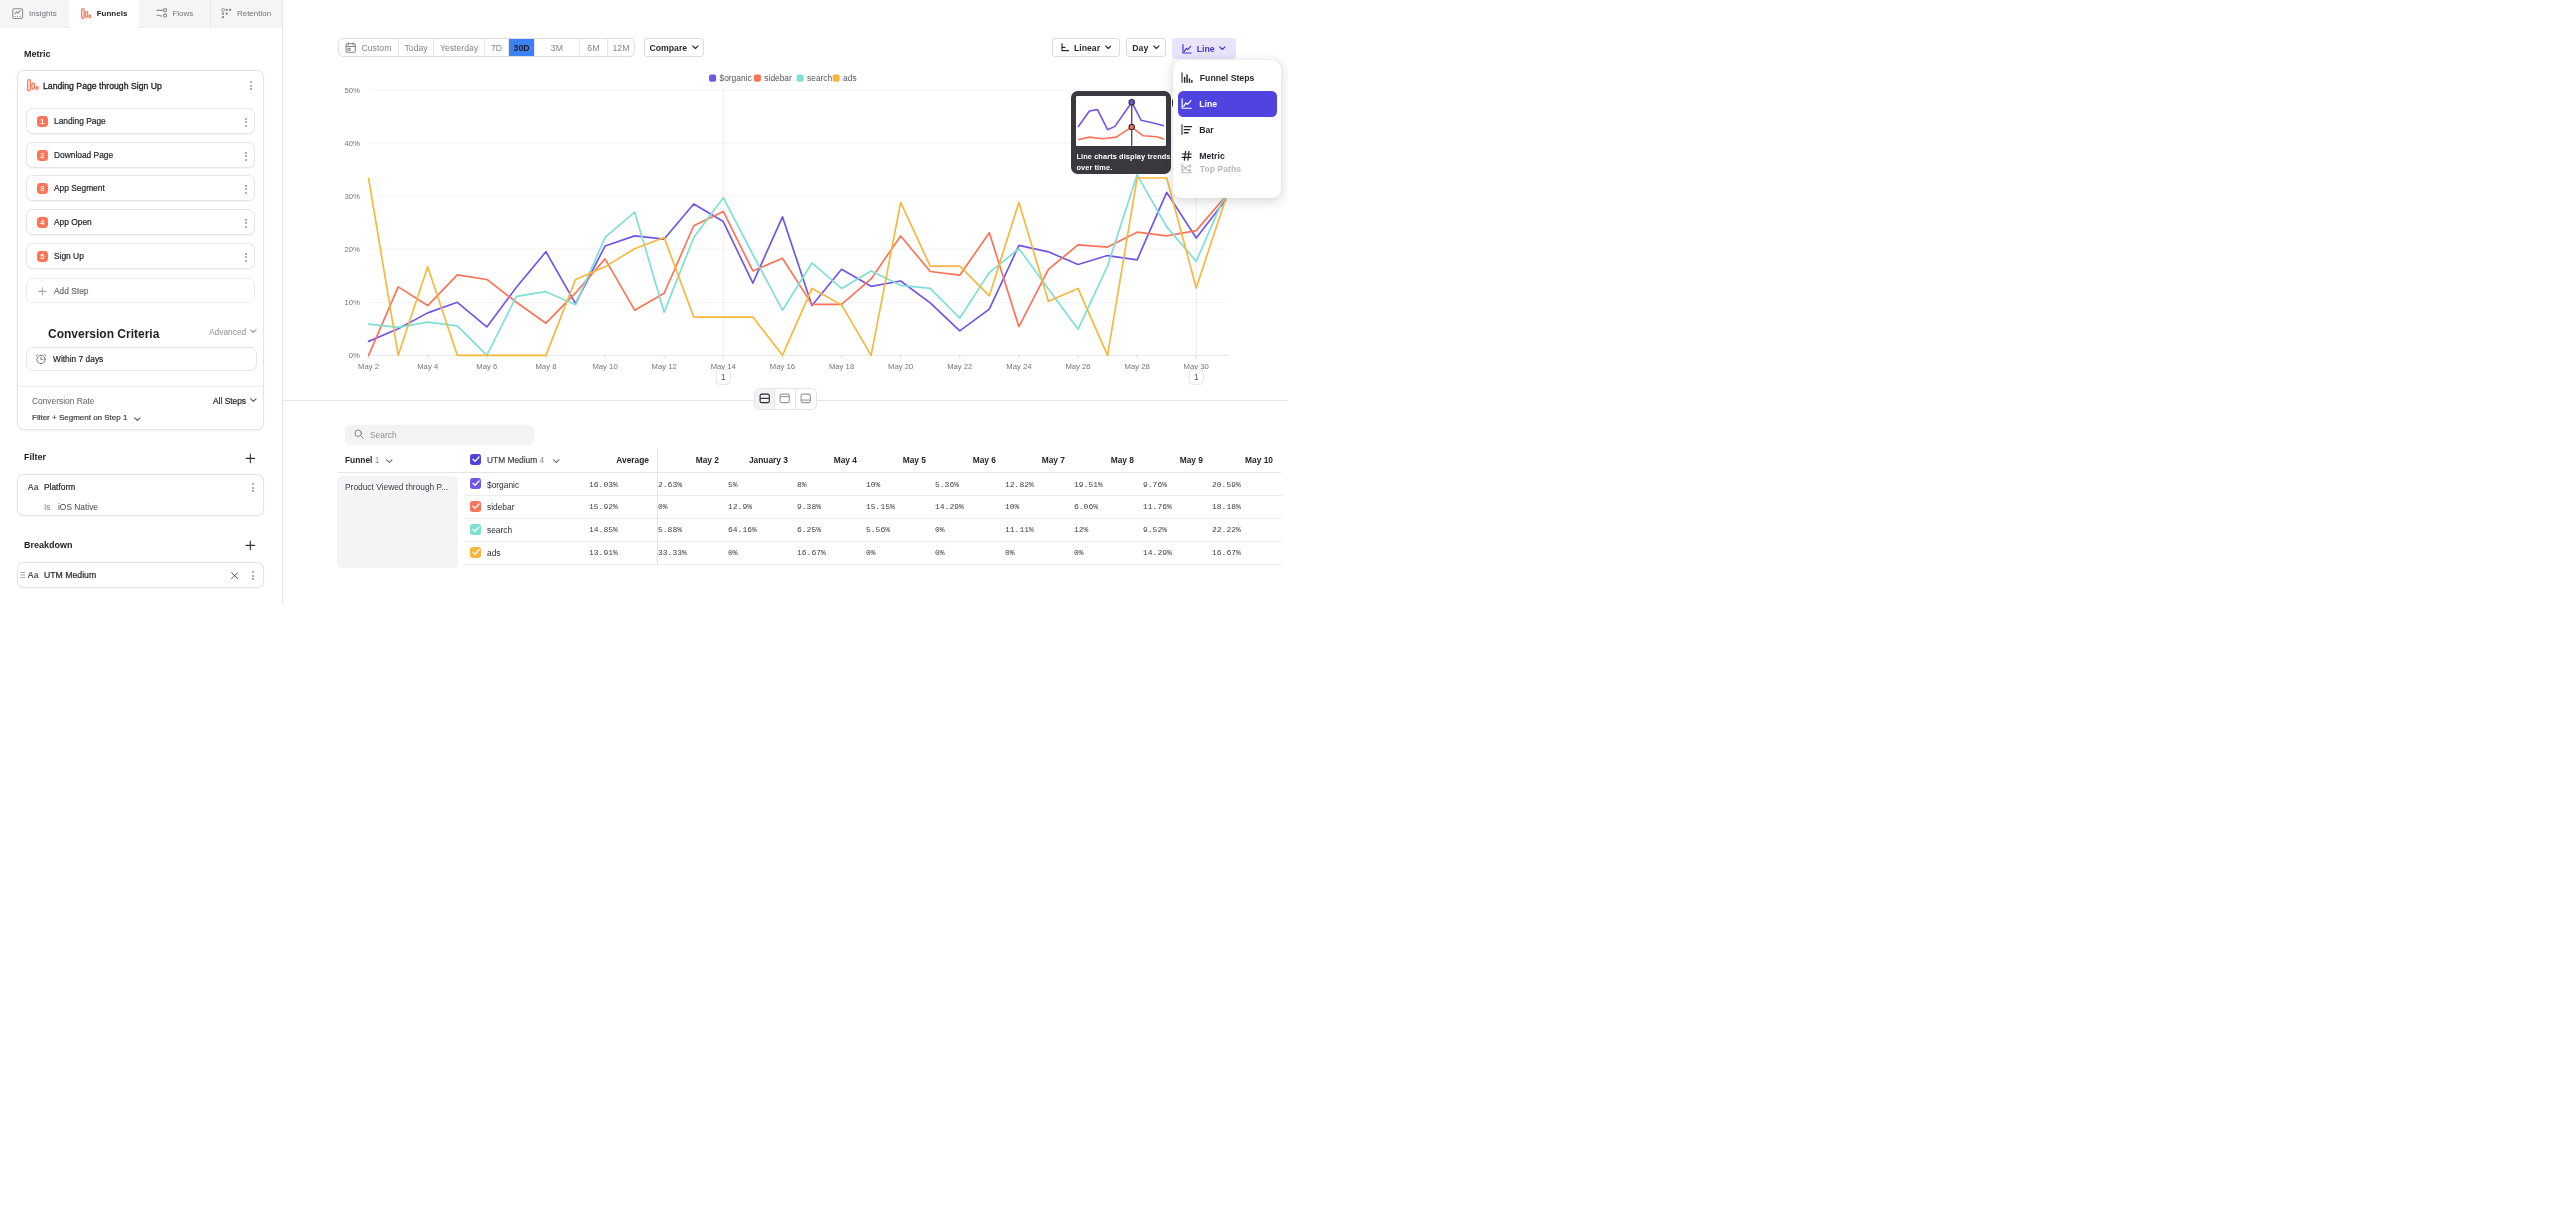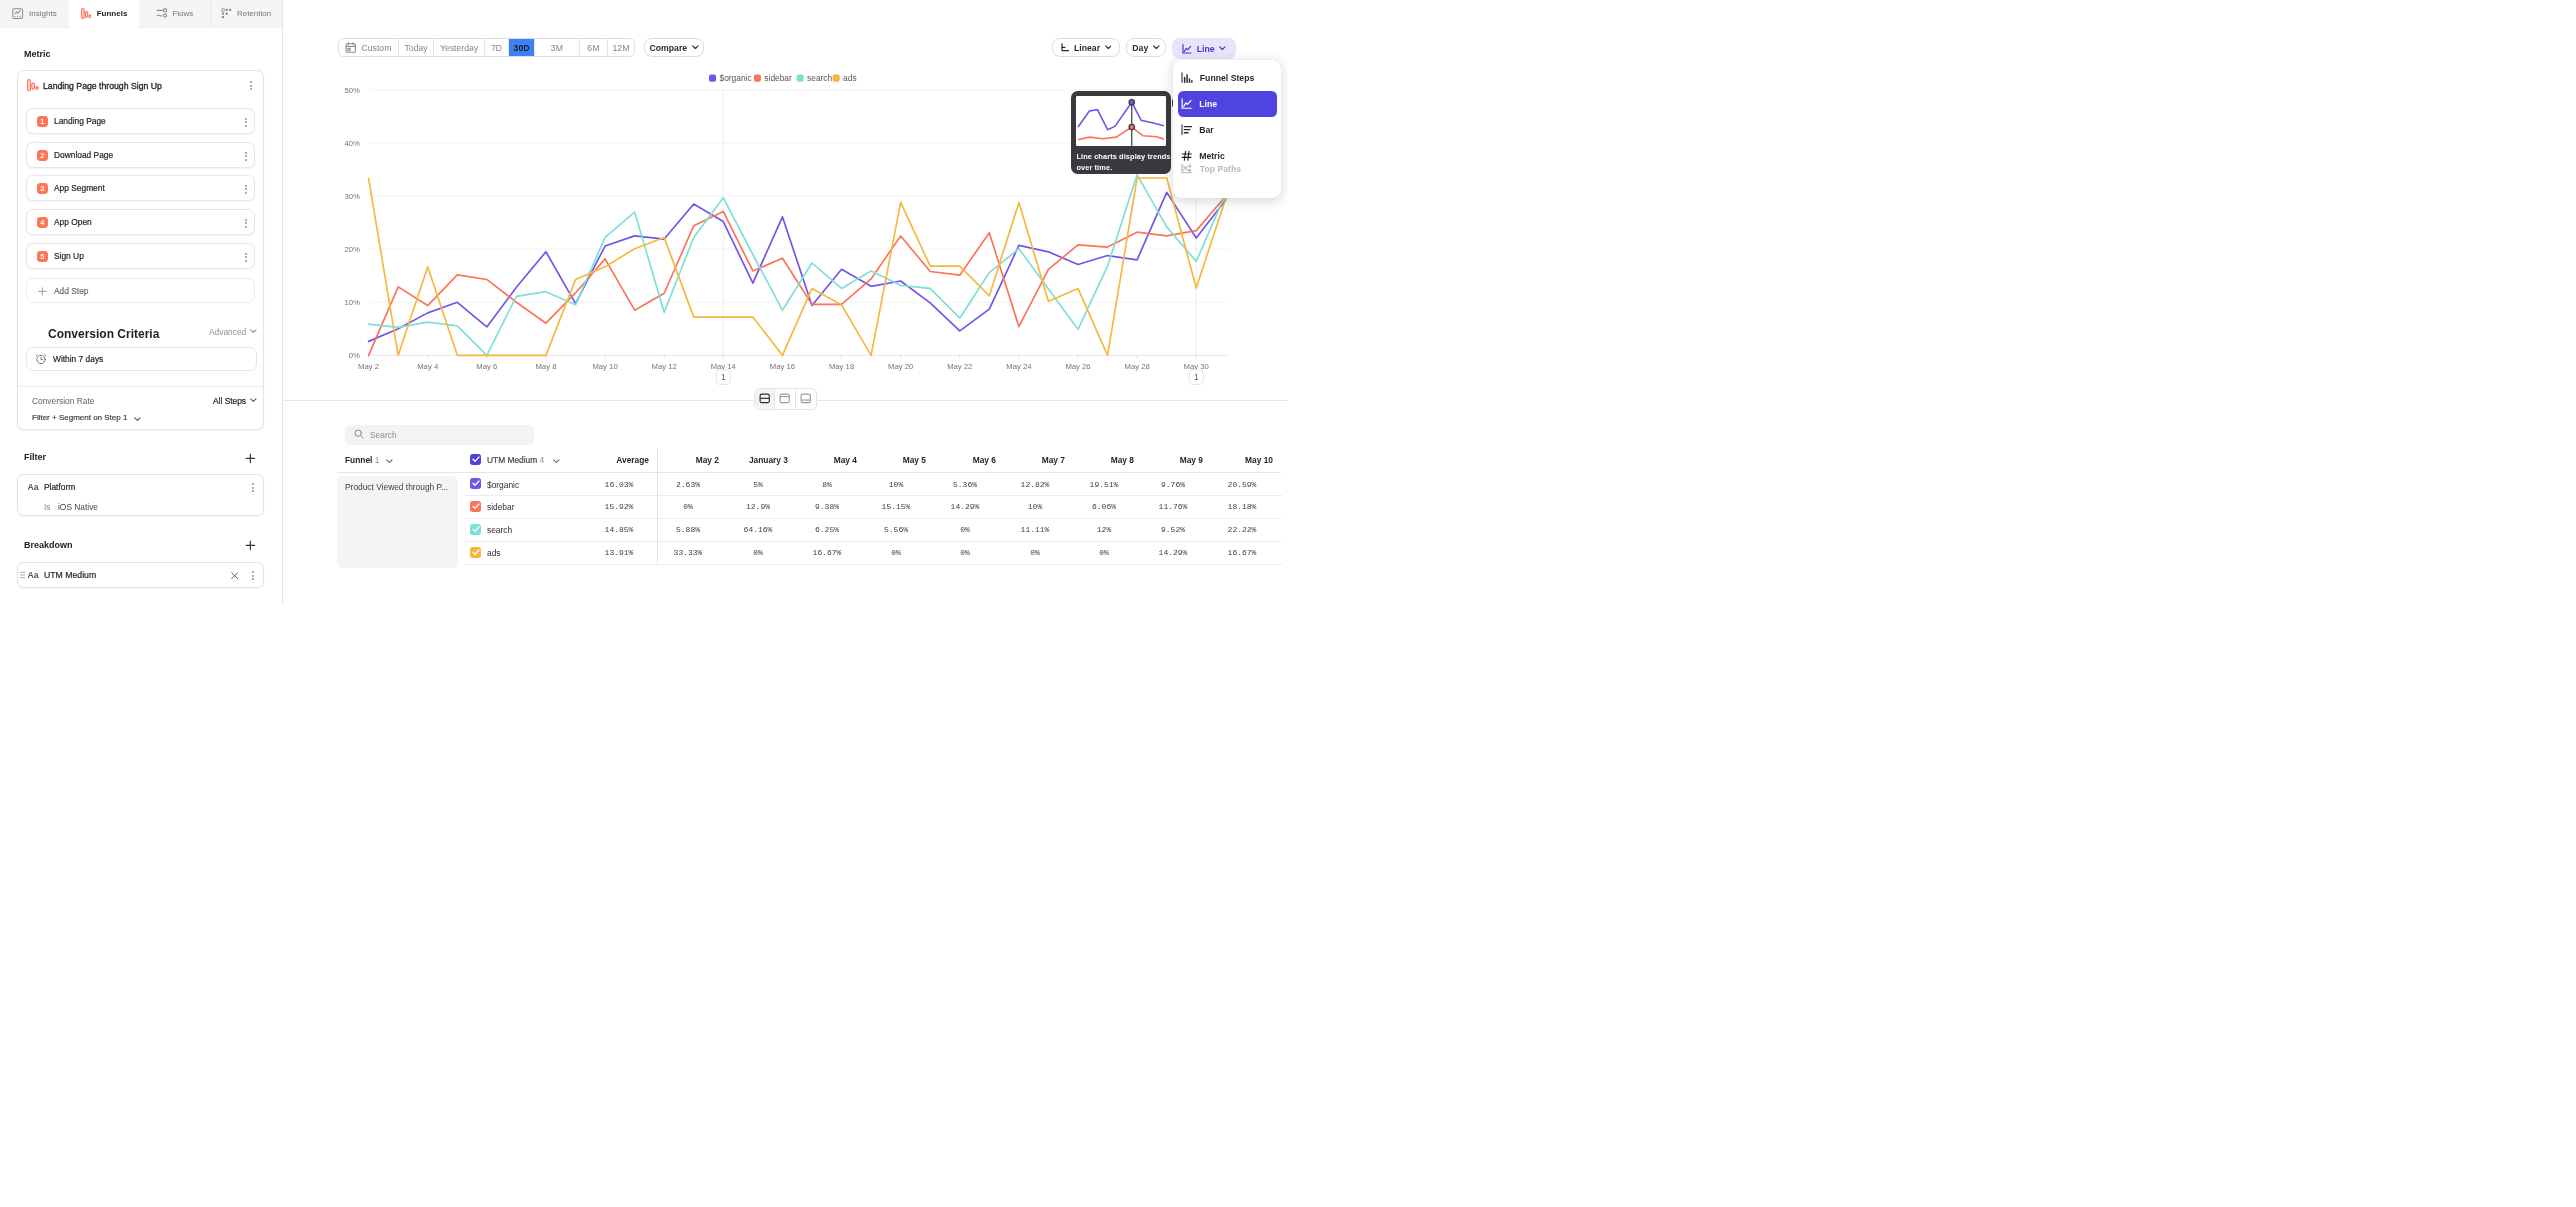--- a/index.html
+++ b/index.html
@@ -21,21 +21,21 @@
 .step-label { position:absolute; left:27px; top:0; height:100%; display:flex; align-items:center; font-size:8.4px; font-weight:400; color:#26262b; -webkit-text-stroke:0.2px #26262b; }
 .dots3 { position:absolute; width:2px; }
 .dots3 span { position:absolute; left:0; width:2px; height:2px; border-radius:50%; background:#93939b; }
 .dots3 span:nth-child(1){top:0} .dots3 span:nth-child(2){top:3.7px} .dots3 span:nth-child(3){top:7.4px}
 
 
 .seg-wrap { left:338px; top:38px; width:297px; height:19px; border:0.7px solid #dddde1; border-radius:5.4px; background:#fff; display:flex; }
 .seg { height:100%; display:flex; align-items:center; justify-content:center; font-size:8.7px; color:#84848b; border-right:0.7px solid #e6e6e9; gap:4.7px; }
 .seg:last-child { border-right:none; }
 .seg.active { background:#3b82f6; color:#1d1d22; font-weight:700; }
-.btn { position:absolute; height:19px; border:0.7px solid #dddde1; border-radius:8px; background:#fff; display:flex; align-items:center; justify-content:center; font-size:8.7px; font-weight:700; color:#2b2b31; gap:4.7px; }
+.btn { position:absolute; height:19px; border:0.7px solid #dddde1; border-radius:3px; background:#fff; display:flex; align-items:center; justify-content:center; font-size:8.7px; font-weight:700; color:#2b2b31; gap:4.7px; }
 
 
 .menu { left:1173px; top:60px; width:108px; height:138px; background:#fff; border-radius:8px; box-shadow:0 2.7px 12px rgba(25,25,35,0.18), 0 0 0.7px rgba(25,25,35,0.2); z-index:30; }
 .mi { position:absolute; left:4.7px; width:99px; height:25.5px; display:flex; align-items:center; font-size:8.7px; font-weight:700; color:#27272d; border-radius:5.4px; }
 .mi svg, .mi .hash { margin-left:3.4px; }
 .mi .lbl { margin-left:6.7px; }
 .mi.sel { background:#4F44E0; color:#fff; }
 .mi.dis { color:#b9b9c0; }
 
 
@@ -43,21 +43,21 @@
 .tip .chart { position:absolute; left:4.7px; top:5.4px; width:90px; height:50px; background:#fff; border-radius:1.3px; }
 .tip .cap { position:absolute; left:5.4px; top:60px; width:101px; font-size:7.4px; font-weight:700; color:#fff; line-height:11px; letter-spacing:0.1px; }
 .tip .arr { position:absolute; right:-4.7px; top:8px; width:0; height:0; border-top:4.7px solid transparent; border-bottom:4.7px solid transparent; border-left:4.7px solid #3a393f; }
 
 
 .mono { font-family:"Liberation Mono", monospace; }
 .cb { position:absolute; width:11.4px; height:11.4px; border-radius:2.7px; }
 .cb svg { position:absolute; left:1.7px; top:2.3px; }
 .hline { position:absolute; background:#ececf0; height:0.7px; }
 .vline { position:absolute; background:#e4e4e8; width:0.7px; }
-.num { position:absolute; font-size:8px; color:#3f3f46; text-align:center; }
+.num { position:absolute; font-size:8px; color:#3f3f46; text-align:left; }
 </style>
 </head>
 <body>
 <div class="abs sb-border"></div>
 
 <div class="abs tabbar"></div>
 <div class="tab" style="left:0;width:69px;border-bottom-right-radius:6.7px;background:#f5f5f6;">
   <svg width="11.4" height="11.4" viewBox="0 0 17 17" fill="none" stroke="#8b8b92" stroke-width="1.5" stroke-linecap="round" stroke-linejoin="round">
     <rect x="1.2" y="1.2" width="14.6" height="14.6" rx="2.5"></rect>
     <path d="M4.3 8.6l2.6-3 2 2 3.4-3.6"></path>

